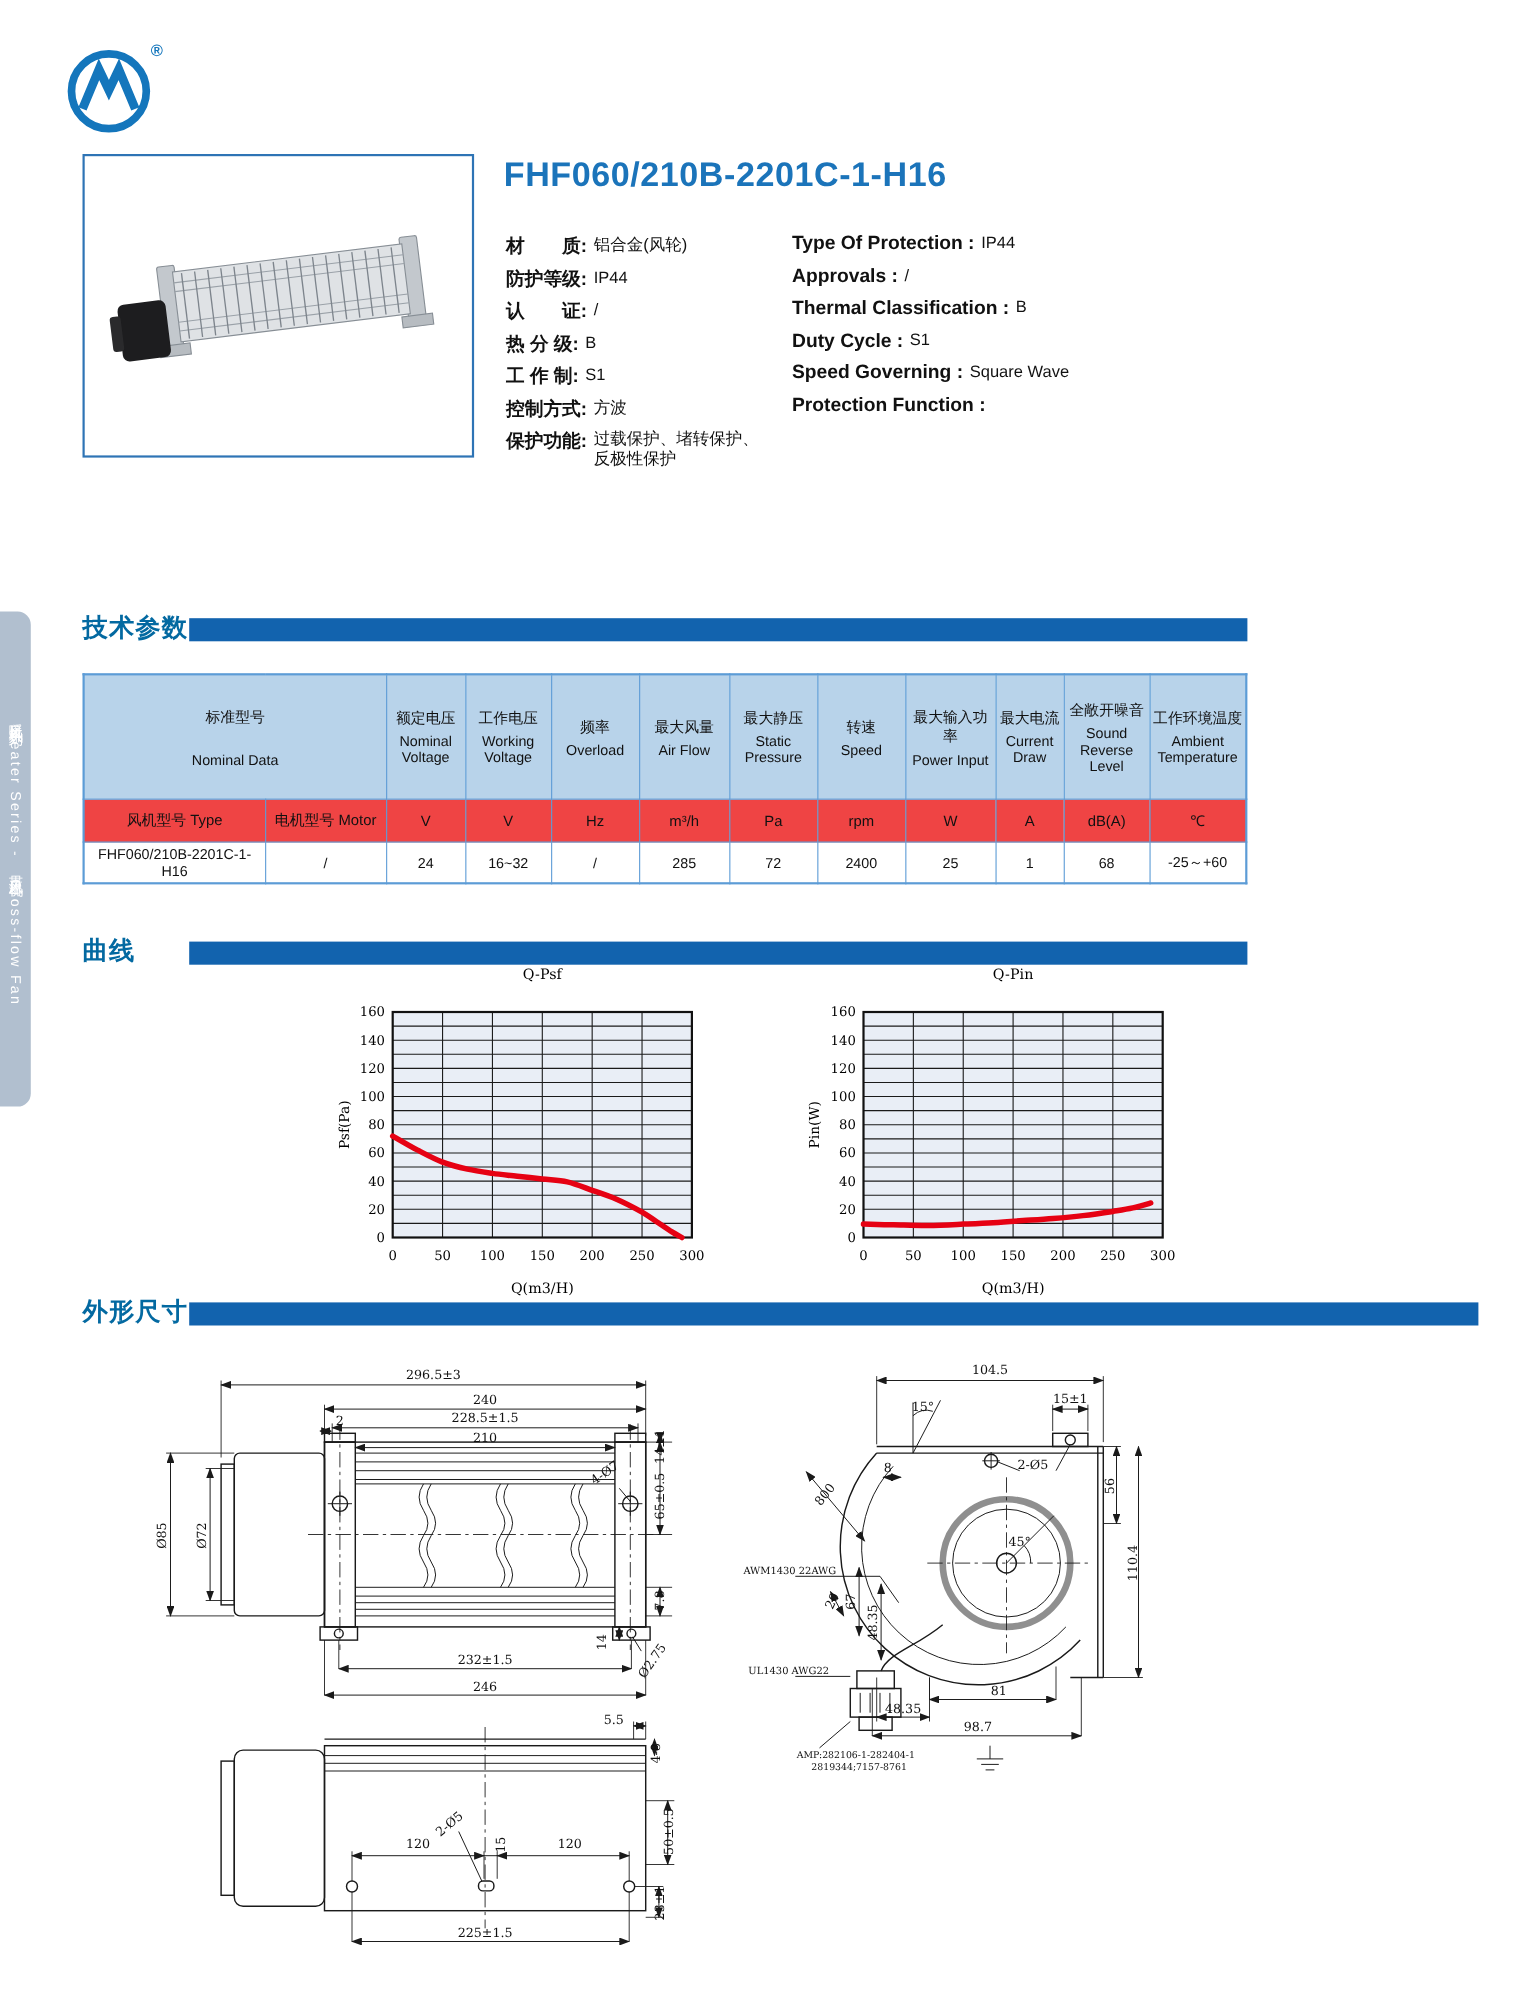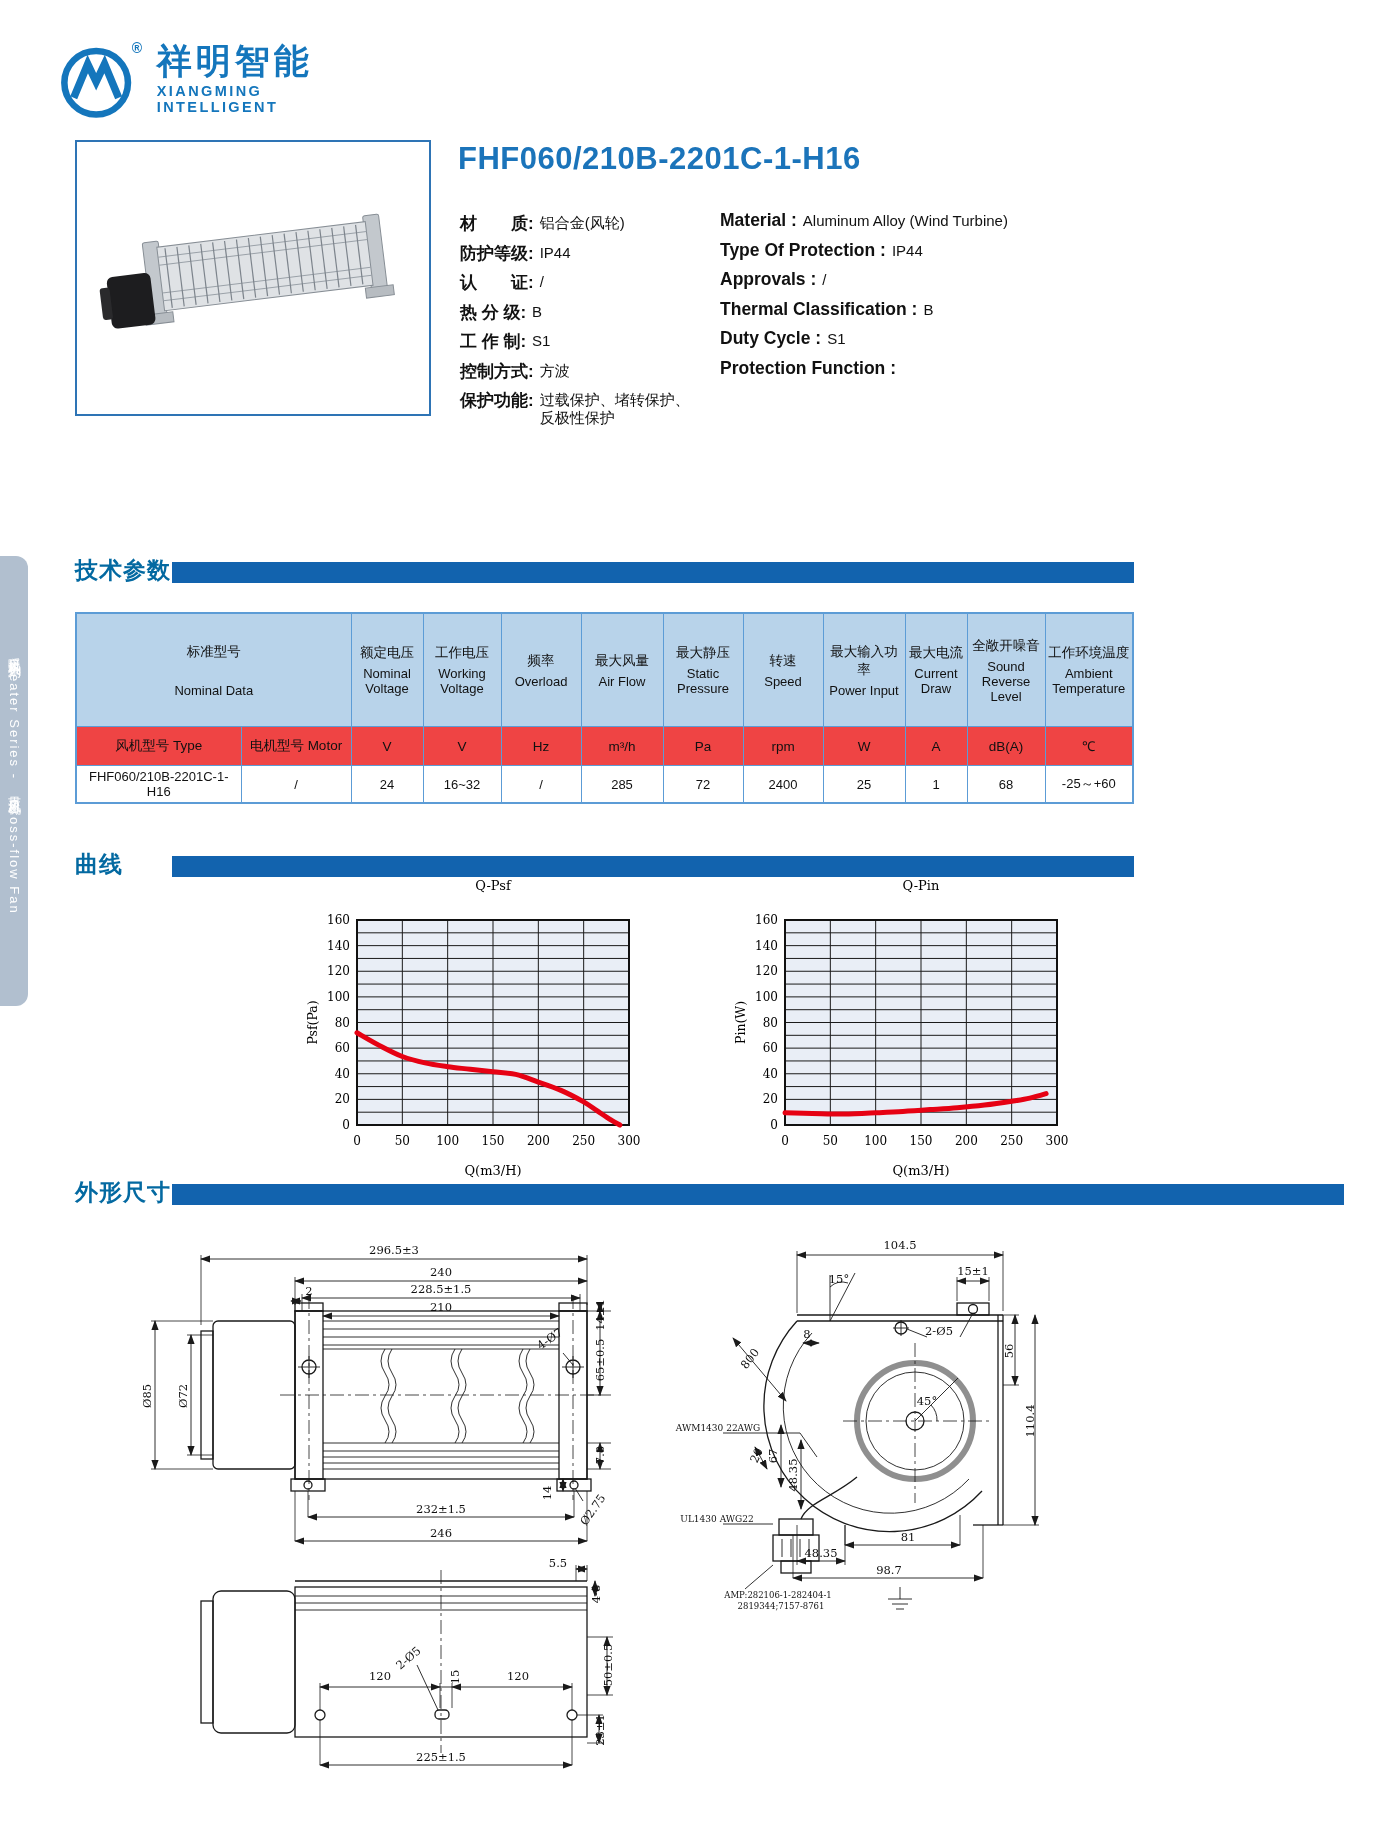--- a/index.html
+++ b/index.html
@@ -65,24 +65,20 @@
   <div class="side-tab">
     <span>暖风机系列 Heater Series - 贯流风机 Cross-flow Fan</span>
   </div>
 
   <div class="logo">
     <svg width="96" height="92" viewBox="0 0 96 92">
       <circle cx="44" cy="50" r="34" fill="none" stroke="#1476bc" stroke-width="7"></circle>
       <path d="M20,66 L35,30 L44,49 L53,30 L68,66" fill="none" stroke="#1476bc" stroke-width="8" stroke-linejoin="miter"></path>
       <text x="82" y="18" font-size="15" fill="#1476bc" font-weight="bold">®</text>
     </svg>
-    <div class="logo-text">
-      <div class="logo-cn">祥明智能</div>
-      <div class="logo-en">XIANGMING INTELLIGENT</div>
-    </div>
   </div>
 
   <div class="photo-box">
     <svg width="348" height="268" viewBox="0 0 348 268">
       <g transform="rotate(-7 174 134)">
         <rect x="70" y="88" width="16" height="78" rx="2" fill="#c3c8cd" stroke="#878e95"></rect>
         <rect x="292" y="88" width="16" height="78" rx="2" fill="#c3c8cd" stroke="#878e95"></rect>
         <rect x="84" y="94" width="210" height="64" fill="#dfe2e5" stroke="#878e95"></rect>
         <g stroke="#9aa1a8" stroke-width="1">
           <line x1="84" y1="104" x2="294" y2="104"></line>
@@ -144,38 +140,38 @@
         <span class="lab">控制方式:</span>
         <span class="val">方波</span>
       </div>
       <div class="spec-row">
         <span class="lab">保护功能:</span>
         <span class="val">过载保护、堵转保护、反极性保护</span>
       </div>
     </div>
   <div class="spec-en" id="spec-en">
       <div class="spec-row">
-        <span class="lab">Material :</span>
-        <span class="val">Aluminum Alloy (Wind Turbine)</span>
-      </div>
-      <div class="spec-row">
         <span class="lab">Type Of Protection :</span>
         <span class="val">IP44</span>
       </div>
       <div class="spec-row">
         <span class="lab">Approvals :</span>
         <span class="val">/</span>
       </div>
       <div class="spec-row">
         <span class="lab">Thermal Classification :</span>
         <span class="val">B</span>
       </div>
       <div class="spec-row">
         <span class="lab">Duty Cycle :</span>
         <span class="val">S1</span>
+      </div>
+      <div class="spec-row">
+        <span class="lab">Speed Governing :</span>
+        <span class="val">Square Wave</span>
       </div>
       <div class="spec-row">
         <span class="lab">Protection Function :</span>
       </div>
     </div>
 
   <div class="sec-head" style="left:75px;top:555px;">技术参数</div>
   <div class="sec-bar" style="left:172px;top:562px;width:962px;"></div>
 
   <table class="params" id="params-table">

